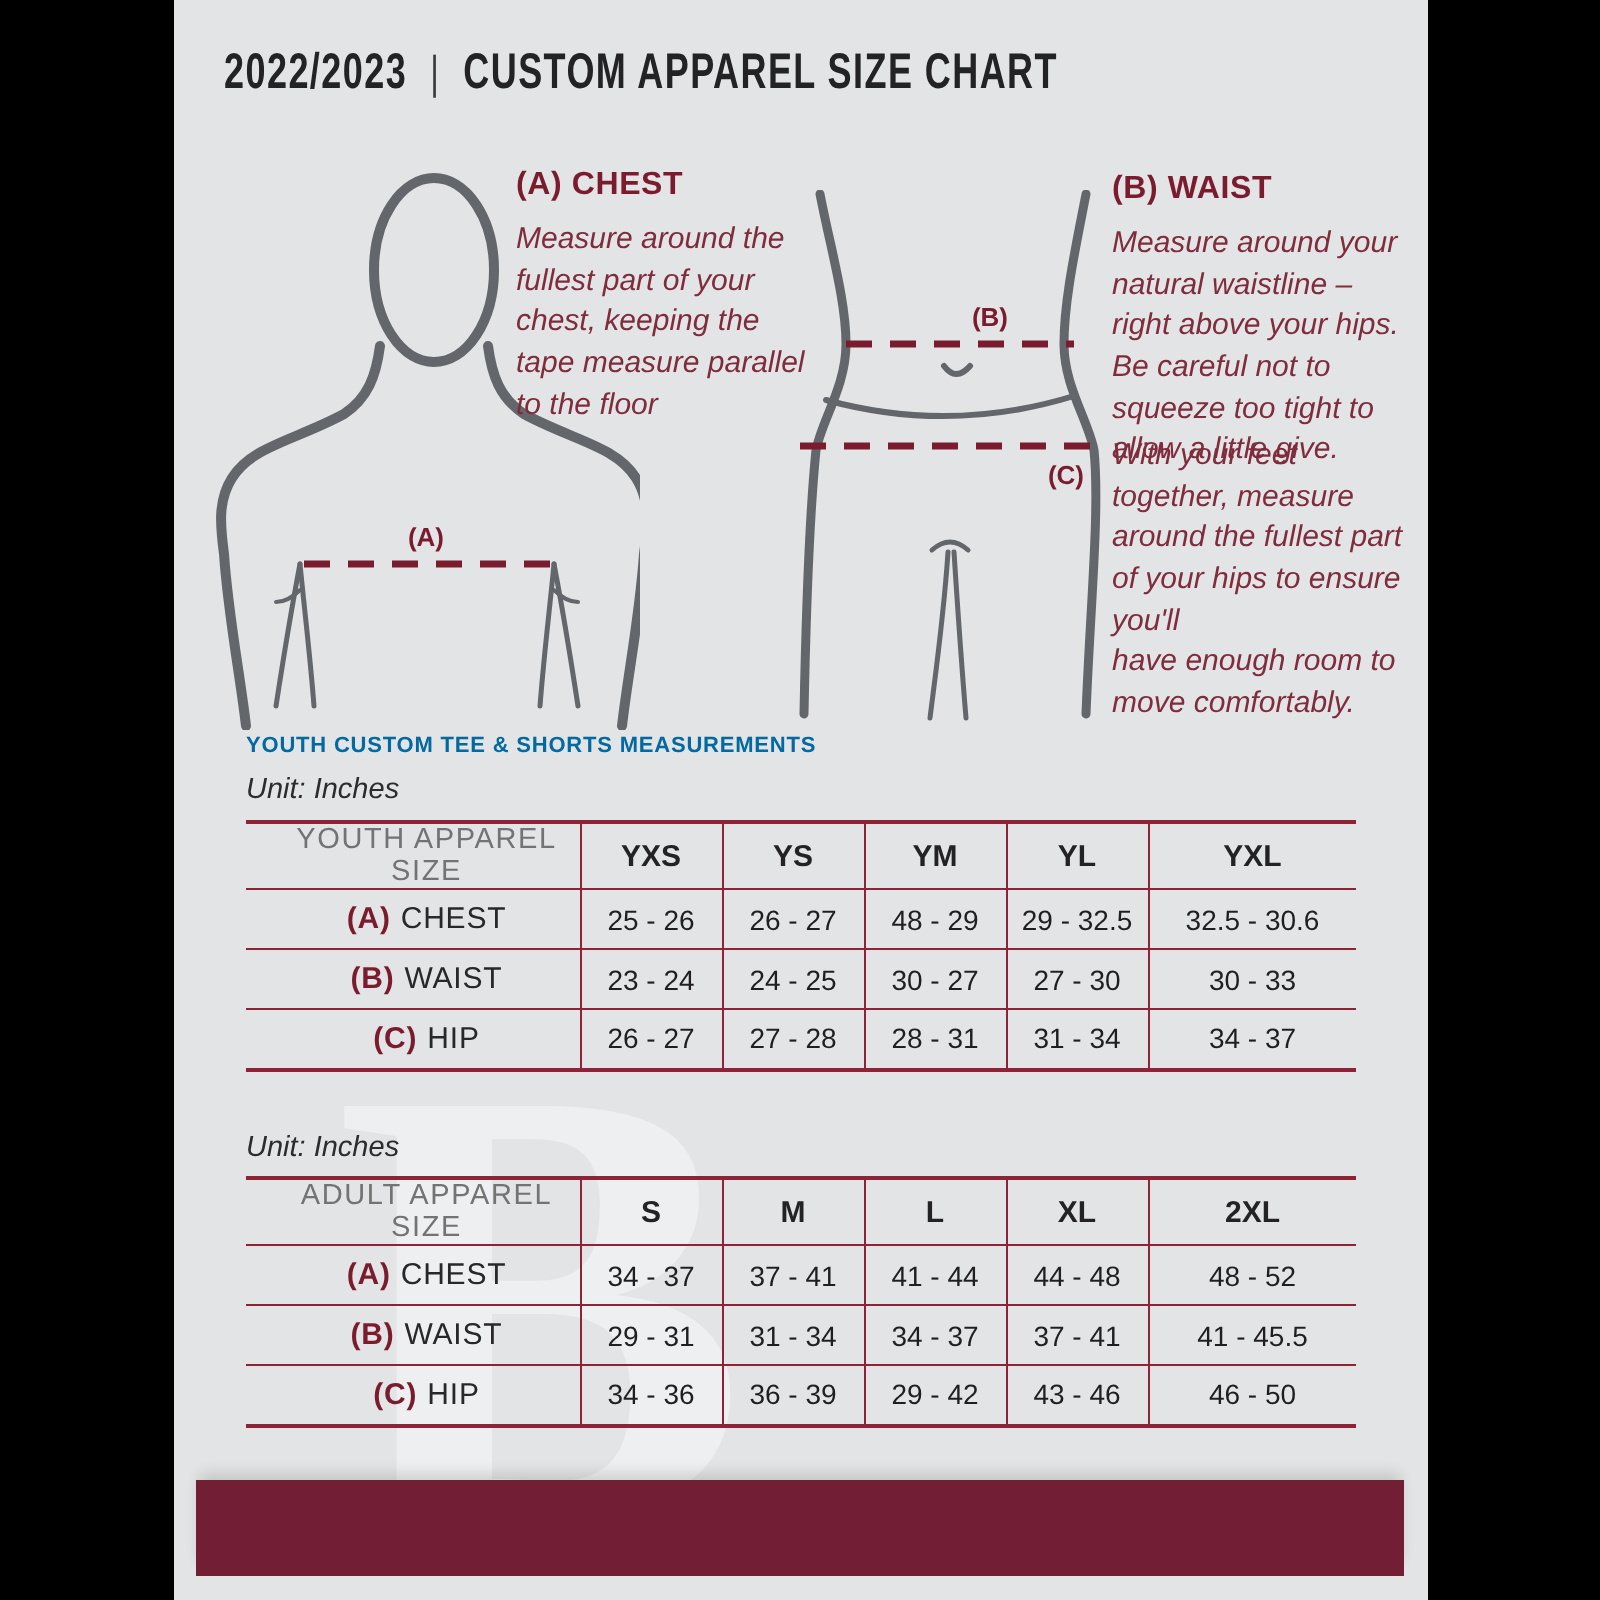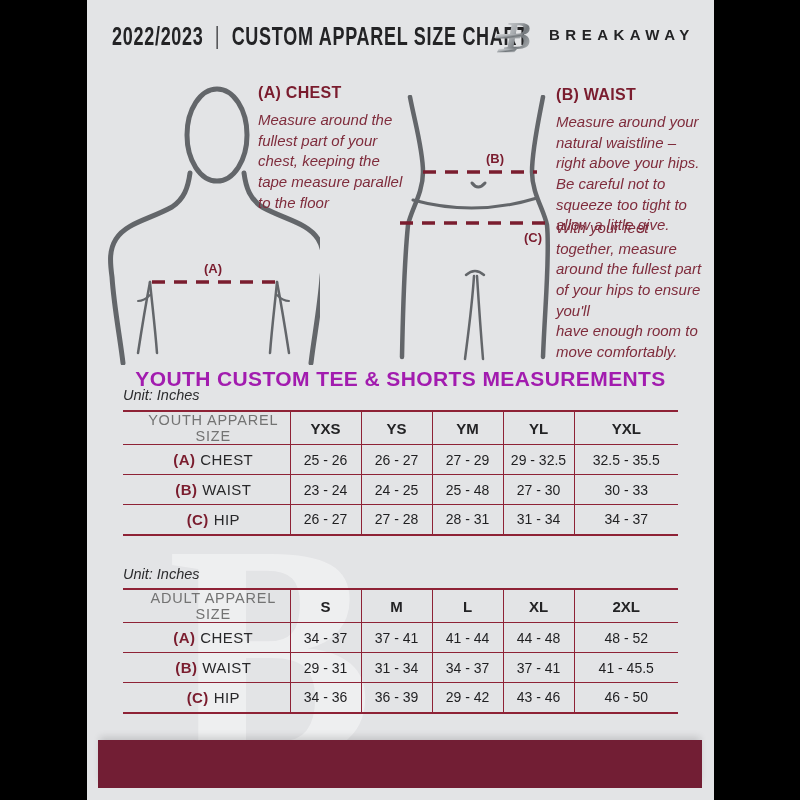--- a/index.html
+++ b/index.html
@@ -37,22 +37,22 @@
   .instr-a{left:171px;top:84px;width:150px}
   .instr-b{left:469px;top:86px;width:155px}
   .instr-c{left:469px;top:218px;width:158px}
 
   
   .fig{position:absolute;z-index:2}
   .fig-left{left:13px;top:75px}
   .fig-right{left:308px;top:95px}
 
   
-  .sec-title{position:absolute;left:36px;width:555px;text-align:center;z-index:2;
-    font-weight:700;font-size:21px;letter-spacing:.4px;color:#a21caf}
+  .sec-title{position:absolute;left:36px;width:555px;z-index:2;
+    font-weight:700;font-size:11px;letter-spacing:.4px;color:#0369a1}
   .sec-unit{position:absolute;left:36px;width:555px;z-index:2;
     font-style:italic;font-size:14.5px;color:#2c2c2e}
   .t1-title{top:367px}.t1-unit{top:387px}
   .t2-title{top:546px}.t2-unit{top:566px}
 
   
   table.size-table{position:absolute;left:36px;width:555px;z-index:2;
     border-collapse:collapse;table-layout:fixed;
     border-top:2px solid var(--border-maroon);border-bottom:2px solid var(--border-maroon)}
   .yt{top:410px}.at{top:588px}
@@ -79,36 +79,20 @@
   <div class="document">
 
     <div class="watermark">B</div>
 
     <div class="hdr-title">
       <span>2022/2023</span>
       <span class="divider">|</span>
       <span>CUSTOM APPAREL SIZE CHART</span>
     </div>
 
-    <div class="brand">
-      <svg width="46" height="44" viewBox="0 0 50 48">
-        <defs>
-          <linearGradient id="lg" x1="0" y1="0" x2="1" y2="1">
-            <stop offset="0" stop-color="#dddfe1"></stop>
-            <stop offset="0.4" stop-color="#a8acb0"></stop>
-            <stop offset="0.6" stop-color="#73787c"></stop>
-            <stop offset="1" stop-color="#c6c9cc"></stop>
-          </linearGradient>
-        </defs>
-        <text x="10" y="40" font-family="Liberation Serif, serif" font-style="italic" font-weight="bold" font-size="44" fill="url(#lg)">B</text>
-        <path d="M2 24 L30 24 L27 29 L0 29 Z" fill="url(#lg)"></path>
-        <path d="M4 40 L24 40 L21 44 L2 44 Z" fill="url(#lg)"></path>
-      </svg>
-      <span class="brand-name">BREAKAWAY</span>
-    </div>
 
     <svg class="fig fig-left" width="220" height="290" viewBox="0 0 220 290">
       <g fill="none" stroke="var(--fig-gray)" stroke-linecap="round" stroke-linejoin="round">
         <ellipse cx="117" cy="60" rx="30" ry="46" stroke-width="5"></ellipse>
         <path d="M90 98 C88 113 84 124 72 132 C48 145 26 148 16 164 C9 175 10 187 12 202 C14 232 20 262 23 288" stroke-width="5"></path>
         <path d="M144 98 C146 113 150 124 162 132 C186 145 208 148 218 164 C225 175 224 187 222 202 C220 232 214 262 211 288" stroke-width="5"></path>
         <path d="M50 207 C46 228 42 252 38 278" stroke-width="2.5"></path>
         <path d="M50 207 C52 228 55 252 57 278" stroke-width="2.5"></path>
         <path d="M50 220 C46 224 42 226 38 226" stroke-width="2"></path>
         <path d="M177 207 C181 228 185 252 189 278" stroke-width="2.5"></path>
@@ -182,29 +166,29 @@
           <th class="szh">YM</th>
           <th class="szh">YL</th>
           <th class="szh">YXL</th>
         </tr>
       </thead>
       <tbody>
         <tr>
           <td class="lbl"><span class="pfx">(A)</span><span>CHEST</span></td>
           <td class="val">25 - 26</td>
           <td class="val">26 - 27</td>
-          <td class="val">27 - 29</td>
+          <td class="val">48 - 29</td>
           <td class="val">29 - 32.5</td>
-          <td class="val">32.5 - 35.5</td>
+          <td class="val">32.5 - 30.6</td>
         </tr>
         <tr>
           <td class="lbl"><span class="pfx">(B)</span><span>WAIST</span></td>
           <td class="val">23 - 24</td>
           <td class="val">24 - 25</td>
-          <td class="val">25 - 48</td>
+          <td class="val">30 - 27</td>
           <td class="val">27 - 30</td>
           <td class="val">30 - 33</td>
         </tr>
         <tr>
           <td class="lbl"><span class="pfx">(C)</span><span>HIP</span></td>
           <td class="val">26 - 27</td>
           <td class="val">27 - 28</td>
           <td class="val">28 - 31</td>
           <td class="val">31 - 34</td>
           <td class="val">34 - 37</td>

